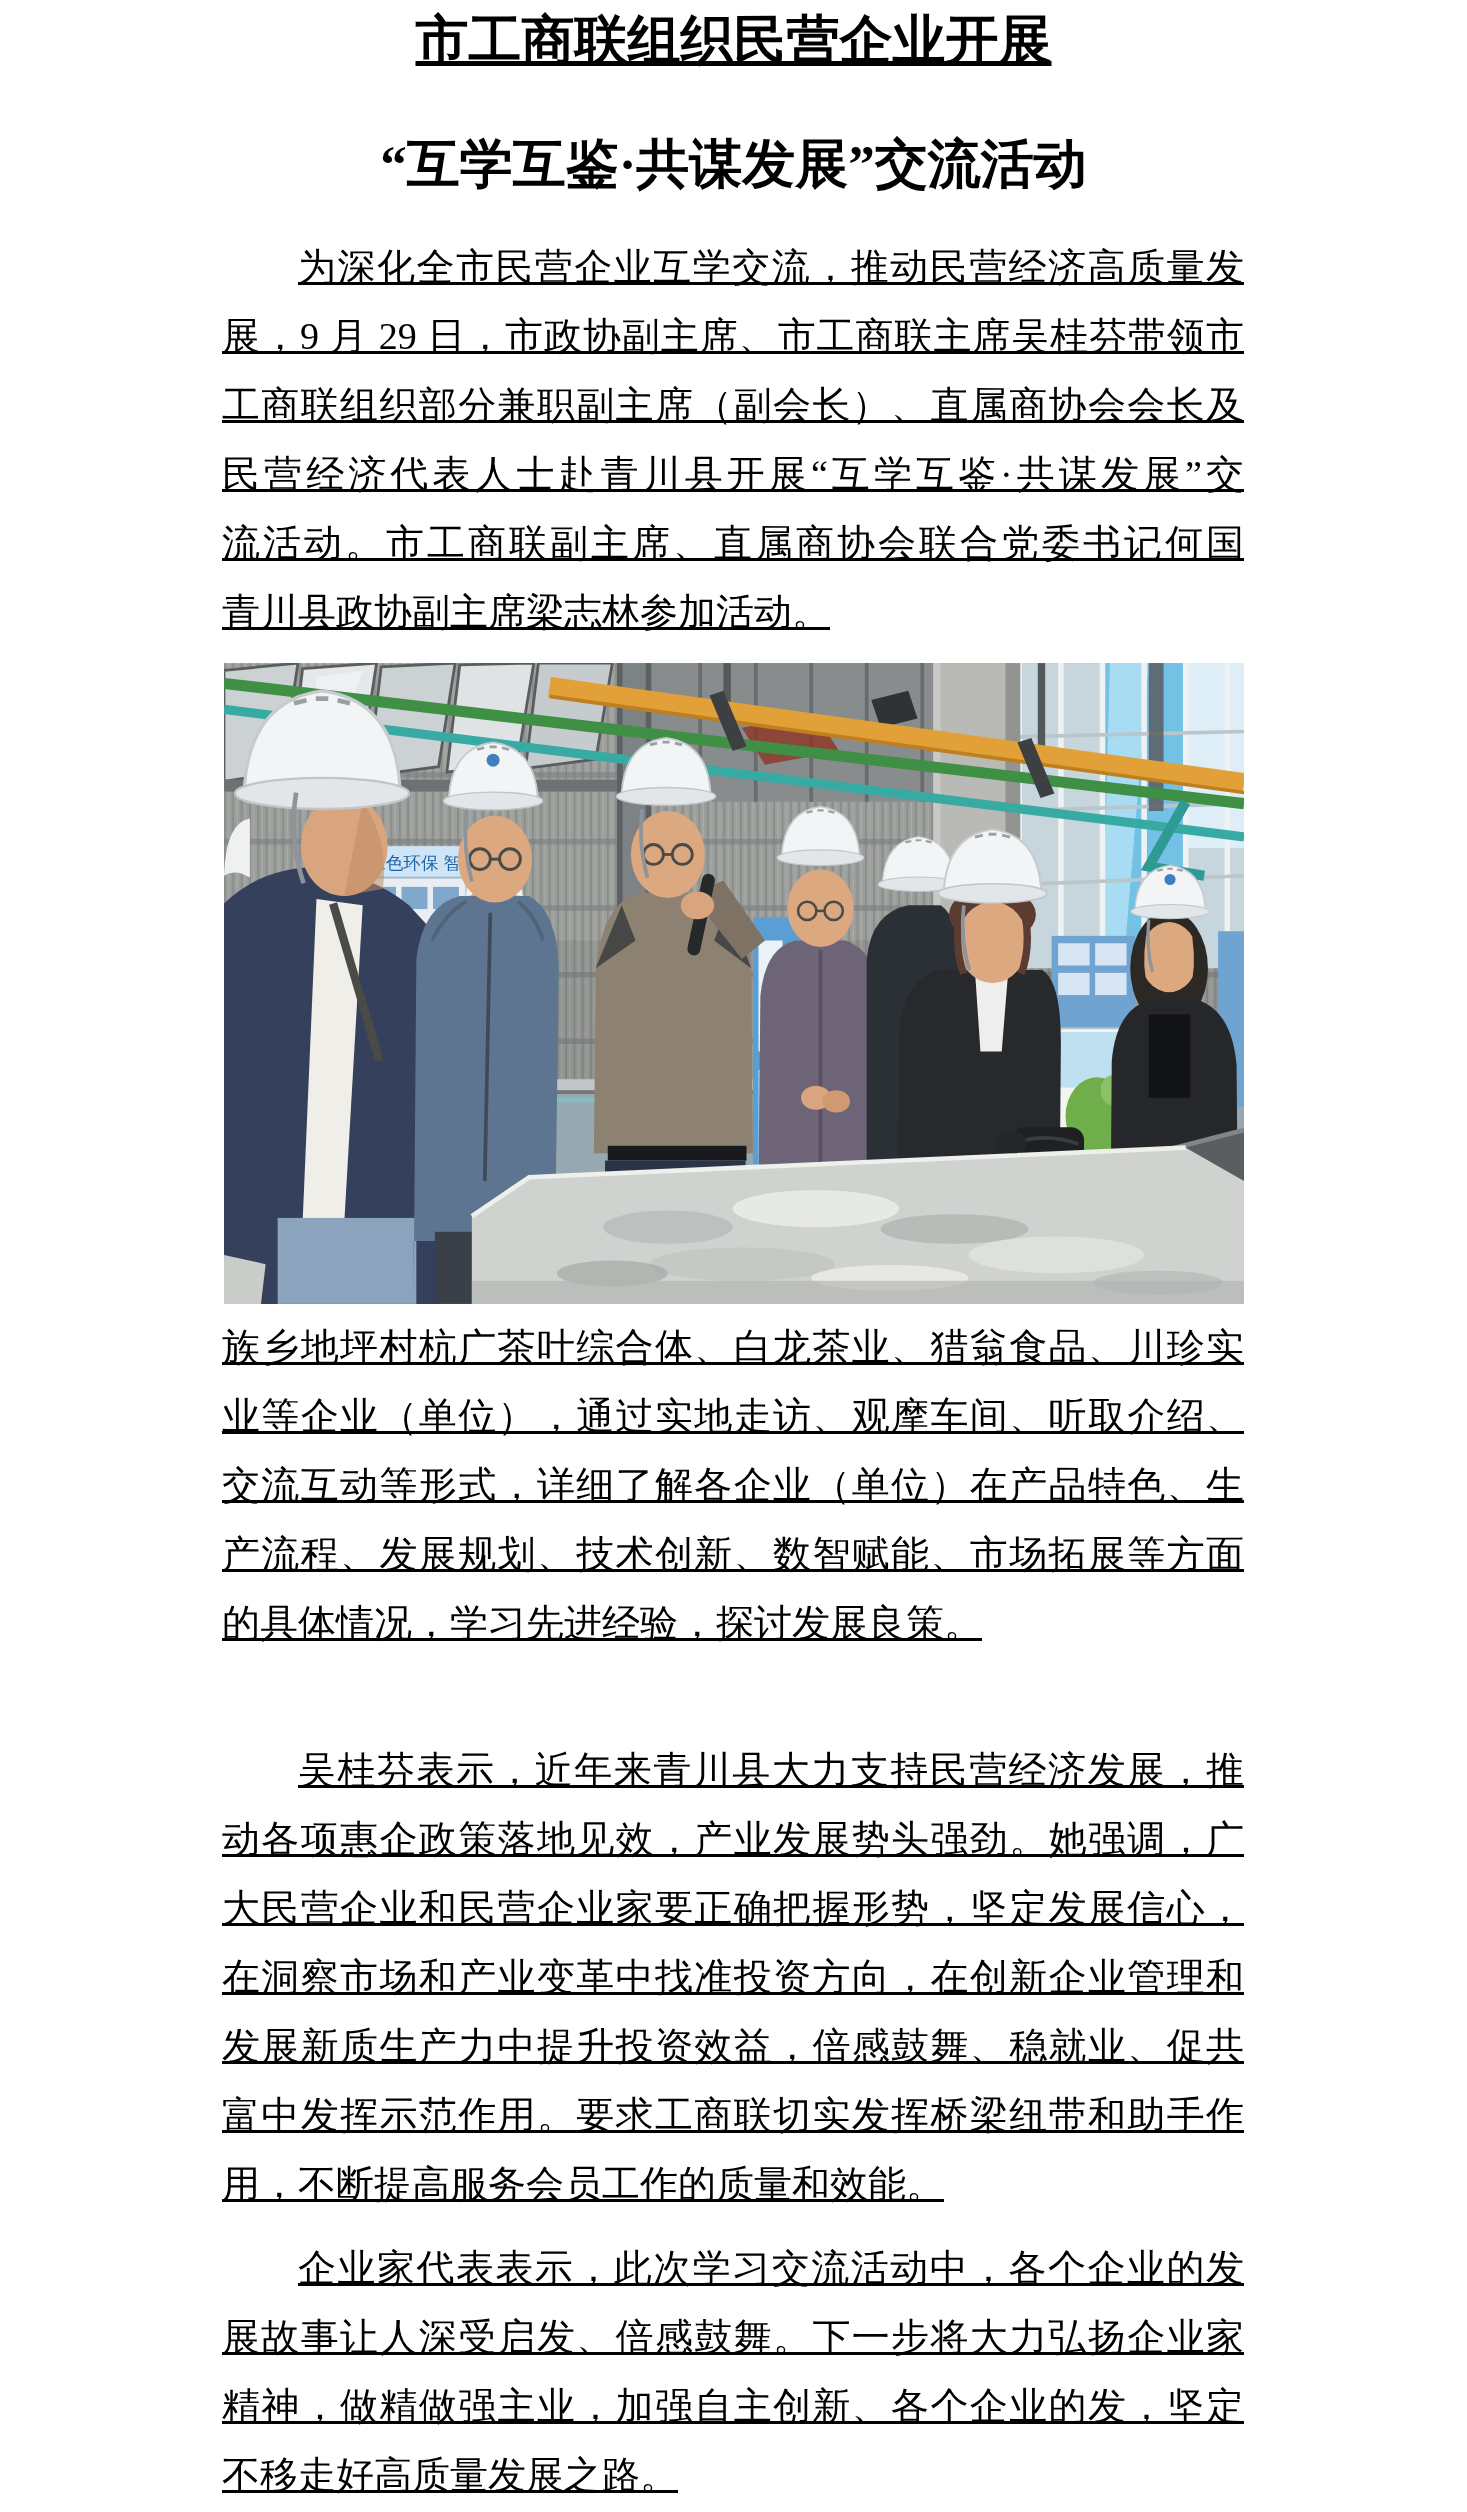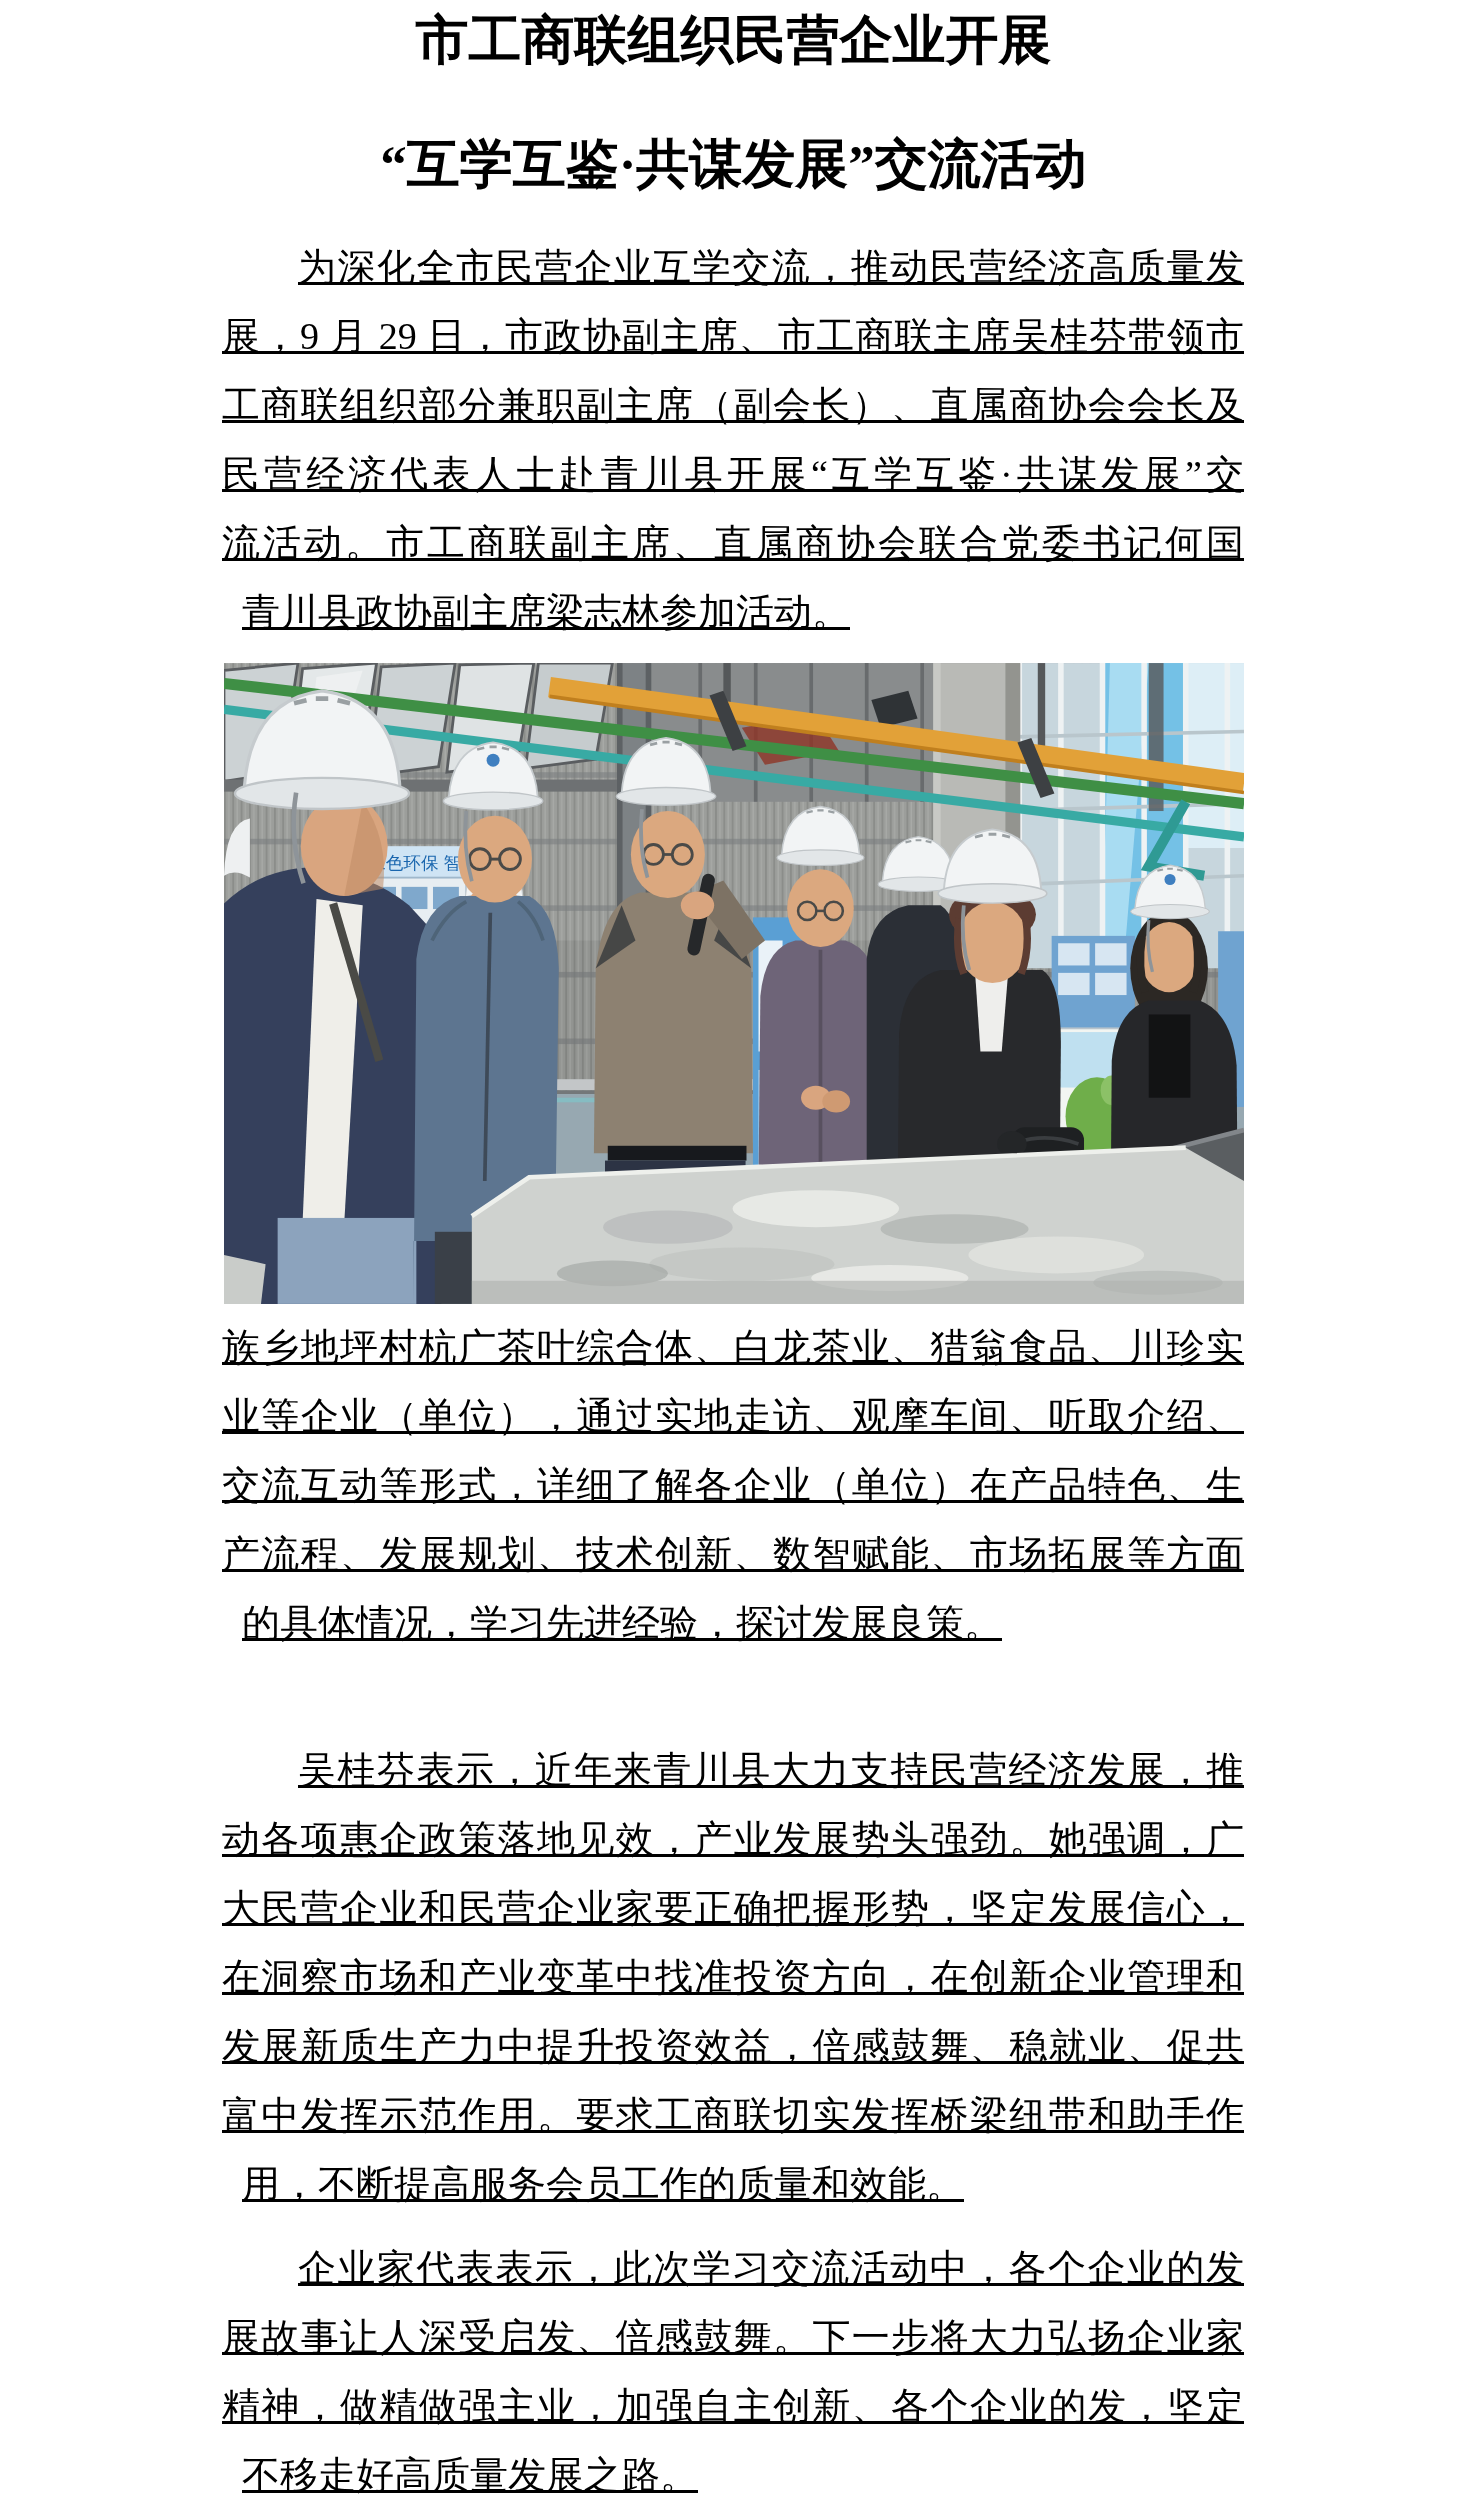--- a/index.html
+++ b/index.html
@@ -16,37 +16,37 @@
     position:absolute;
     left:0;
     width:100%;
     text-align:center;
     font-size:53px;
     font-weight:bold;
     line-height:80px;
     height:80px;
     white-space:nowrap;
   }
-  #title1{top:0;}
+  #title1{top:0;text-decoration:underline;}
   #title2{top:124px;text-align:center;}
   .para{
     position:absolute;
     left:222px;
     width:1022px;
     font-size:38px;
   }
   .line{
     height:69px;
     line-height:69px;
     overflow:hidden;
     text-align:justify;
     text-decoration:underline;
   }
   .line.fill{text-align-last:justify;}
-  .line.last{text-align-last:left;margin-left:20px;}
+  .line.last{text-align-last:left;}
   .line.indent{text-indent:76px;}
   #photo{
     position:absolute;
     left:224px;
     top:663px;
     width:1020px;
     height:641px;
   }
   svg text{font-family:"Liberation Sans","DejaVu Sans",sans-serif;}
 </style>

